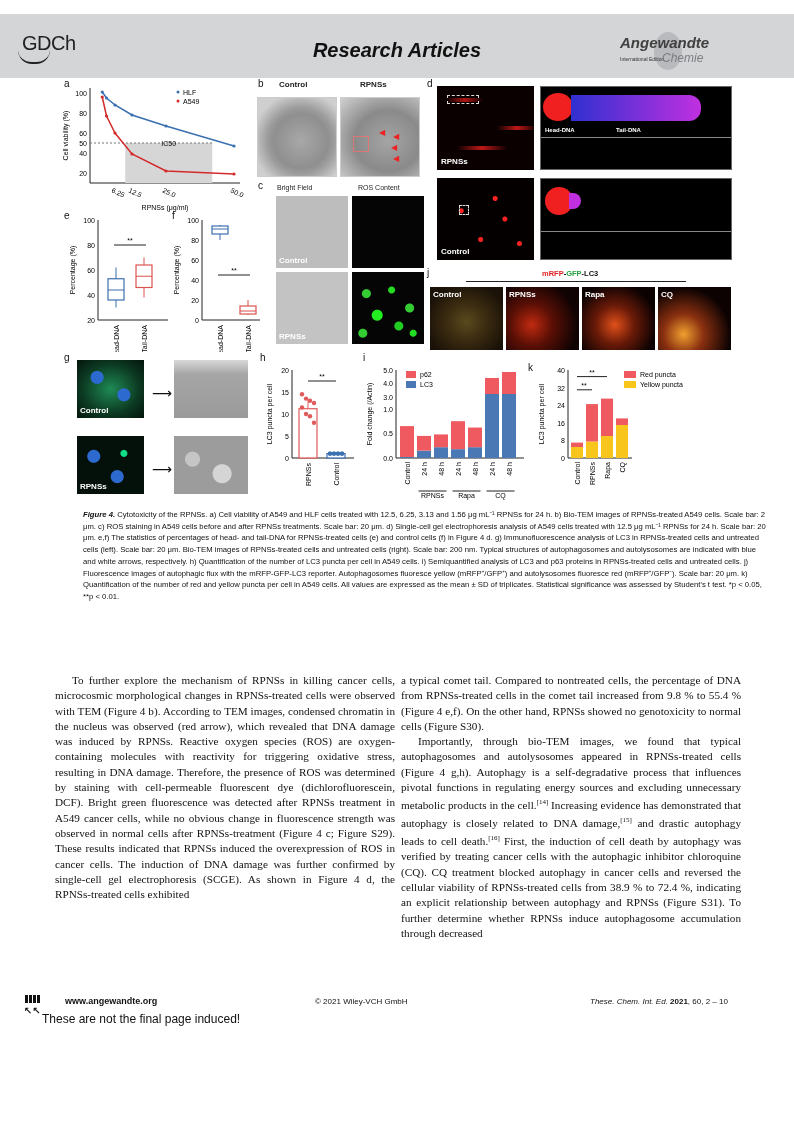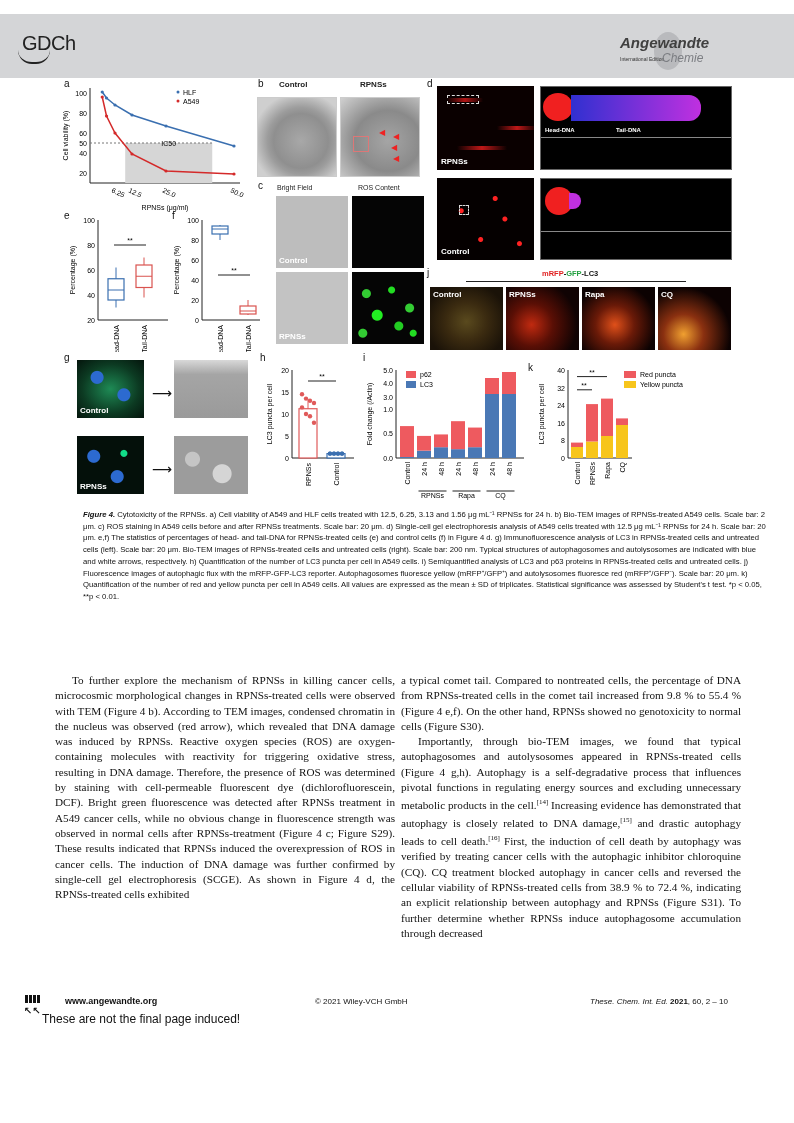--- a/index.html
+++ b/index.html
@@ -32,20 +32,21 @@
   .bars { position:absolute; left:25px; top:995px; width:16px; height:8px; background:repeating-linear-gradient(90deg,#111 0 3px,transparent 3px 4px); }
   .arrows { position:absolute; left:24px; top:1005px; font-size:10px; font-family:"DejaVu Sans", sans-serif; font-weight:bold; }
   .notfinal { position:absolute; left:42px; top:1012px; font-family:"Liberation Sans", sans-serif; font-size:12px; }
 </style>
 </head>
 <body>
 
 <div class="header">
   <div class="gdch">GDCh</div>
   <div class="gdch-arc"></div>
+  <div class="journal-title">Research Articles</div>
   <div class="angew">
     <div class="angew-circle"></div>
     <div class="angew-name">Angewandte</div>
     <div class="angew-ie">International Edition</div>
     <div class="angew-chemie">Chemie</div>
   </div>
 </div>
 
 <div>
 

